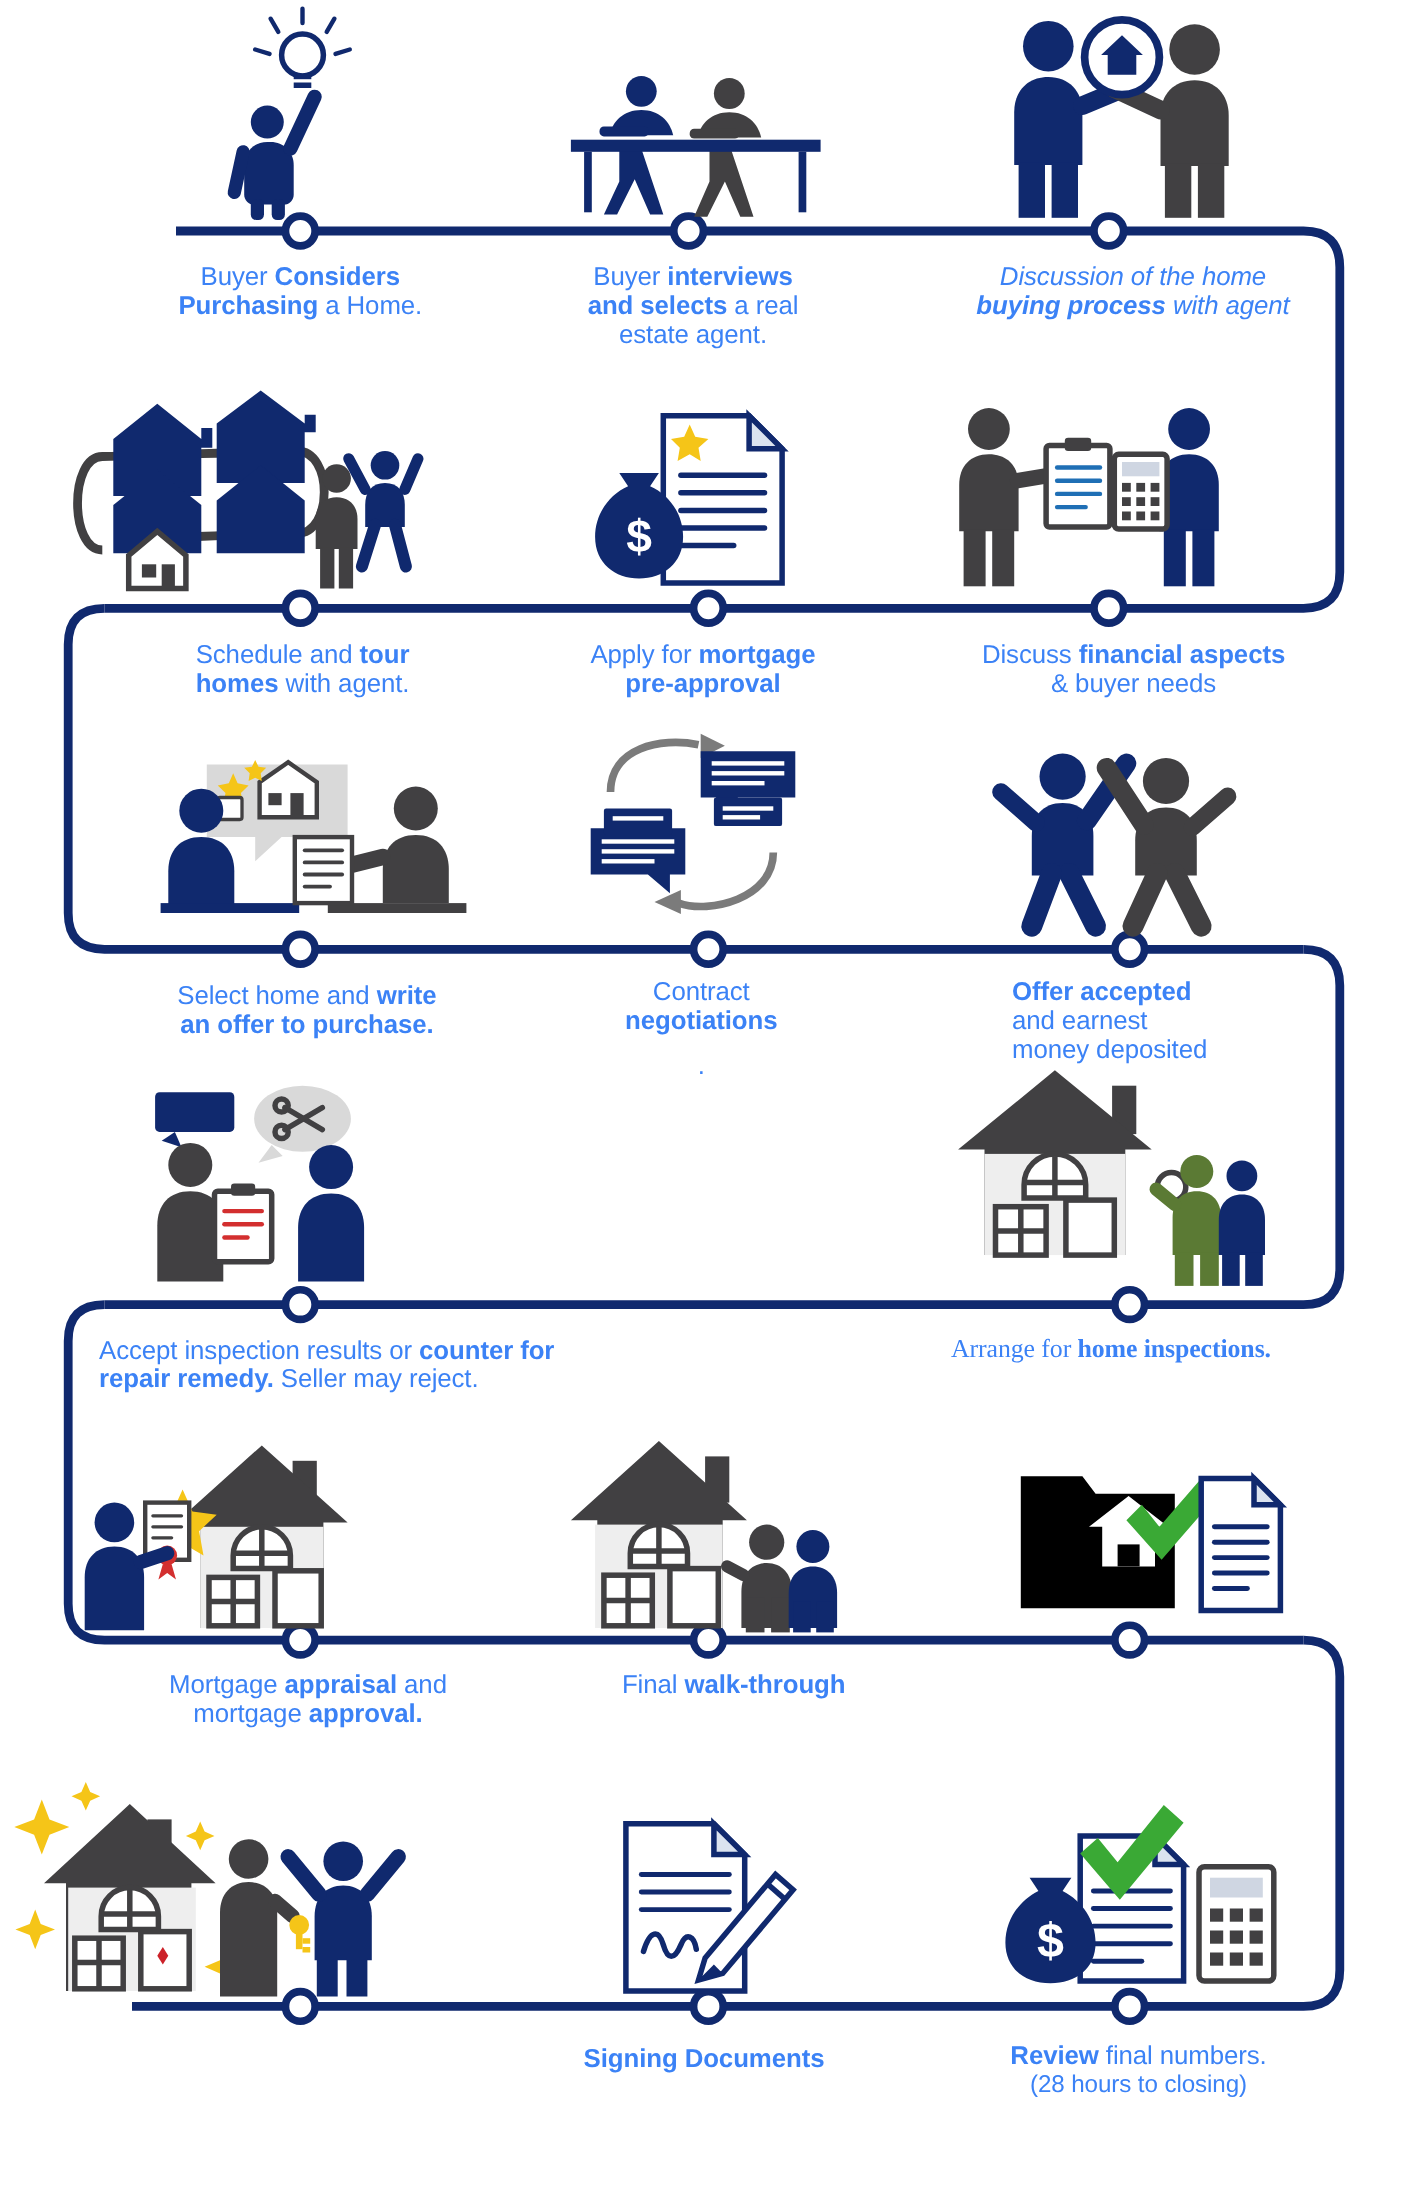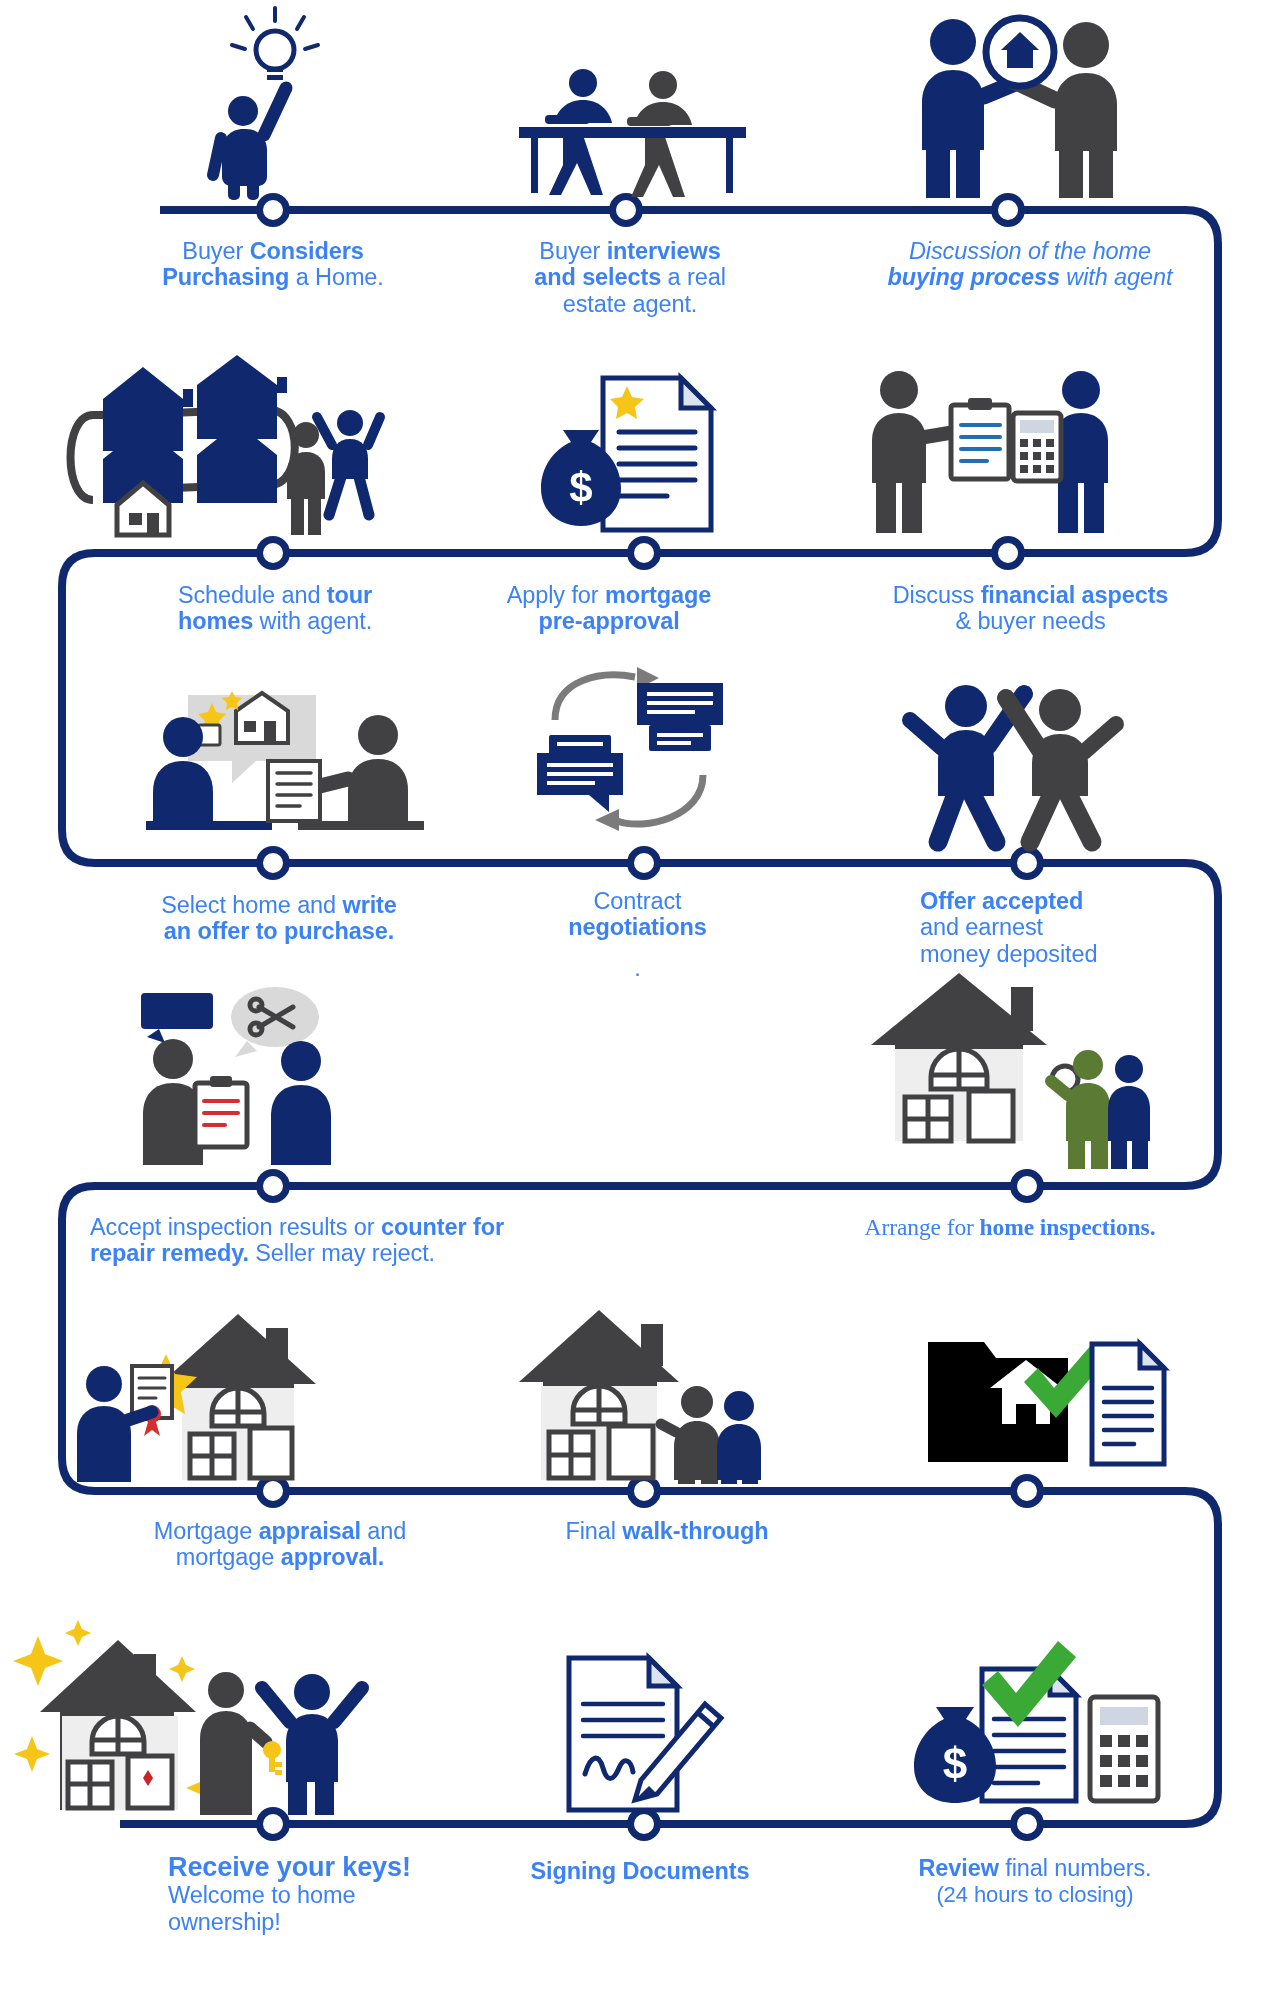--- a/index.html
+++ b/index.html
@@ -480,30 +480,29 @@
           <rect x="236" y="140" width="12" height="12"></rect>
       </g>
     </svg>
   </div>
 
   <div class="cap center" style="left:123px; top:238px; width:300px;">Buyer <b>Considers<br>Purchasing</b> a Home.</div>
   <div class="cap center" style="left:495px; top:238px; width:270px;">Buyer <b>interviews<br>and selects</b> a real<br>estate agent.</div>
   <div class="cap center" style="left:870px; top:238px; width:320px;font-style:italic;">Discussion of the home<br><b>buying process</b> with agent</div>
 
   <div class="cap center" style="left:130px; top:582px; width:290px;">Schedule and <b>tour<br>homes</b> with agent.</div>
-  <div class="cap center" style="left:484px; top:582px; width:250px;">Apply for <b>mortgage<br>pre-approval</b></div>
+  <div class="cap center" style="left:514px; top:582px; width:250px;">Apply for <b>mortgage<br>pre-approval</b></div>
   <div class="cap center" style="left:873px; top:582px; width:315px;">Discuss <b>financial aspects</b><br>&amp; buyer needs</div>
 
   <div class="cap center" style="left:123px; top:892px; width:312px;">Select home and <b>write<br>an offer to purchase.</b></div>
   <div class="cap center" style="left:530px; top:888px; width:215px;">Contract<br><b>negotiations</b><br><span class="dot"></span>.</div>
   <div class="cap left" style="left:920px; top:888px; width:300px;"><b>Offer accepted</b><br>and earnest<br>money deposited</div>
 
   <div class="cap left" style="left:90px; top:1214px; width:470px;">Accept inspection results or <b>counter for<br>repair remedy.</b> Seller may reject.</div>
   <div class="cap center" style="left:820px; top:1214px; width:380px;font-family:Liberation Serif, serif;">Arrange for <b>home inspections.</b></div>
 
   <div class="cap center" style="left:120px; top:1518px; width:320px;">Mortgage <b>appraisal</b> and<br>mortgage <b>approval.</b></div>
   <div class="cap center" style="left:537px; top:1518px; width:260px;">Final <b>walk-through</b></div>
 
-  <div class="cap left" style="left:168px; top:1852px; width:300px;"><span class="big">Receive your keys!</span><br>Welcome to home<br>ownership!</div>
   <div class="cap center" style="left:510px; top:1858px; width:260px;"><b>Signing Documents</b></div>
-  <div class="cap center" style="left:880px; top:1855px; width:310px;"><b>Review</b> final numbers.<br><span class="sm">(24 hours to closing)</span></div>
+  <div class="cap center" style="left:880px; top:1855px; width:310px;"><b>Review</b> final numbers.<br><span class="sm">(28 hours to closing)</span></div>
 
 </div>
 
 </body></html>

